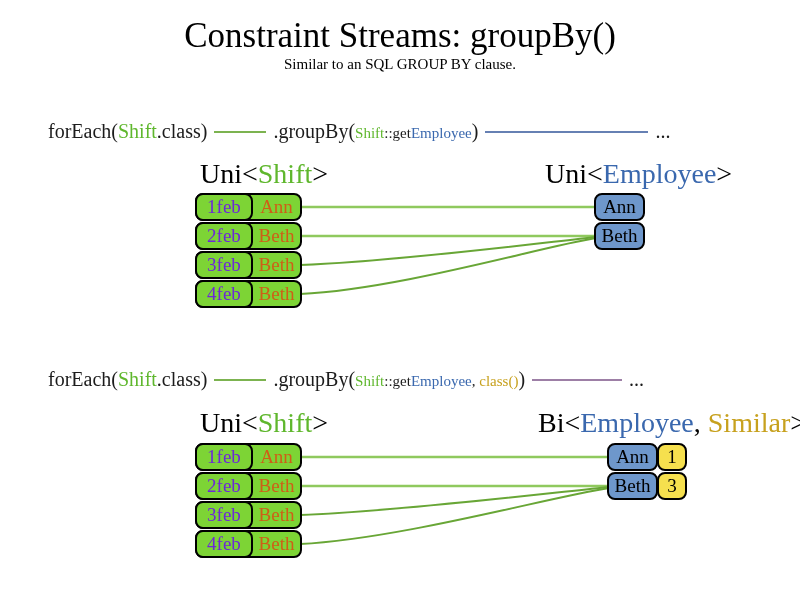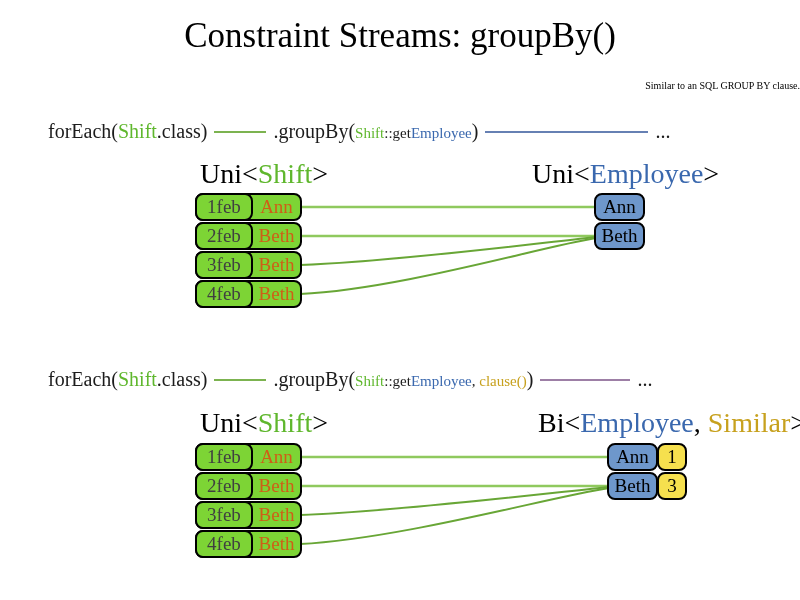--- a/index.html
+++ b/index.html
@@ -5,22 +5,22 @@
   html,body { margin:0; padding:0; background:#fff; }
   .slide {
     position:relative; width:800px; height:600px; background:#ffffff;
     font-family:Liberation Serif, serif; overflow:hidden; color:#000;
   }
   .title {
     position:absolute; top:16px; left:0; width:100%; text-align:center;
     font-size:35px; font-weight:400; margin:0; letter-spacing:0;
   }
   .subtitle {
-    position:absolute; top:80px; left:0; width:100%; text-align:right;
-    font-size:10px;
+    position:absolute; top:56px; left:0; width:100%; text-align:center;
+    font-size:15px;
   }
   .codeline {
     position:absolute; left:48px; display:flex; align-items:center;
     font-size:20px; white-space:pre; color:#1c1c1c;justify-content:center;
   }
   .args { font-size:15px; }
   .green-text  { color: var(--green_text, #5FB72D); }
   .blue-text   { color: var(--blue_text, #3A68AE); }
   .gold-text   { color: var(--gold_text, #C7A11E); }
   .hline { display:inline-block; height:2px; margin:0 7px; }
@@ -32,21 +32,21 @@
   .shift-row {
     box-sizing:border-box; display:flex; align-items:stretch; height:28px;
     border:2px solid #000; border-radius:8px; margin-bottom:1px;
     background: var(--box_green, #7DD435);
   }
   .date-cell {
     box-sizing:border-box; width:58px; margin:-2px 0 -2px -2px;
     border:2px solid #000; border-radius:8px;
     background: var(--box_green, #7DD435);
     display:flex; align-items:center; justify-content:center;
-    font-size:19px; color:#404040;
+    font-size:19px; color:#6d28d9;
   }
   .emp-cell {
     flex:1; display:flex; align-items:center; justify-content:center;
     font-size:19px; color: var(--orange_text, #CE5F17);
   }
   .group-box {
     position:absolute; box-sizing:border-box; width:51px; height:28px;
     border:2px solid #000; border-radius:8px;
     background: var(--box_blue, #6E97CB);
     display:flex; align-items:center; justify-content:center;
@@ -85,21 +85,21 @@
 
   <div class="codeline" style="top:120px">
     <span><span>forEach(</span><span class="green-text">Shift</span><span>.class)</span></span>
     <span class="hline green-line"></span>
     <span><span>.groupBy(</span><span class="args"><span class="green-text">Shift</span><span>::get</span><span class="blue-text">Employee</span></span><span>)</span></span>
     <span class="hline blue-line"></span>
     <span>...</span>
   </div>
 
   <div class="type-label" style="left:200px; top:158px"><span>Uni&lt;</span><span class="green-text">Shift</span><span>&gt;</span></div>
-  <div class="type-label" style="left:532px; top:158px"><span>Uni&lt;</span><span class="blue-text">Employee</span><span>&gt;</span></div>
+  <div class="type-label" style="left:545px; top:158px"><span>Uni&lt;</span><span class="blue-text">Employee</span><span>&gt;</span></div>
 
   <div class="shift-table" style="top:193px">
     <div class="shift-row">
       <span class="date-cell">1feb</span>
       <span class="emp-cell">Ann</span>
     </div>
     <div class="shift-row">
       <span class="date-cell">2feb</span>
       <span class="emp-cell">Beth</span>
     </div>
@@ -112,21 +112,21 @@
       <span class="emp-cell">Beth</span>
     </div>
   </div>
 
   <div class="group-box" style="left:594px; top:193px">Ann</div>
   <div class="group-box" style="left:594px; top:222px">Beth</div>
 
   <div class="codeline" style="top:368px">
     <span><span>forEach(</span><span class="green-text">Shift</span><span>.class)</span></span>
     <span class="hline green-line"></span>
-    <span><span>.groupBy(</span><span class="args"><span class="green-text">Shift</span><span>::get</span><span class="blue-text">Employee</span><span>, </span><span class="gold-text">clause()</span></span><span>)</span></span>
+    <span><span>.groupBy(</span><span class="args"><span class="green-text">Shift</span><span>::get</span><span class="blue-text">Employee</span><span>, </span><span class="gold-text">class()</span></span><span>)</span></span>
     <span class="hline purple-line"></span>
     <span>...</span>
   </div>
 
   <div class="type-label" style="left:200px; top:407px"><span>Uni&lt;</span><span class="green-text">Shift</span><span>&gt;</span></div>
   <div class="type-label" style="left:538px; top:407px"><span>Bi&lt;</span><span class="blue-text">Employee</span><span>, </span><span class="gold-text">Similar</span><span>&gt;</span></div>
 
   <div class="shift-table" style="top:443px">
     <div class="shift-row">
       <span class="date-cell">1feb</span>

